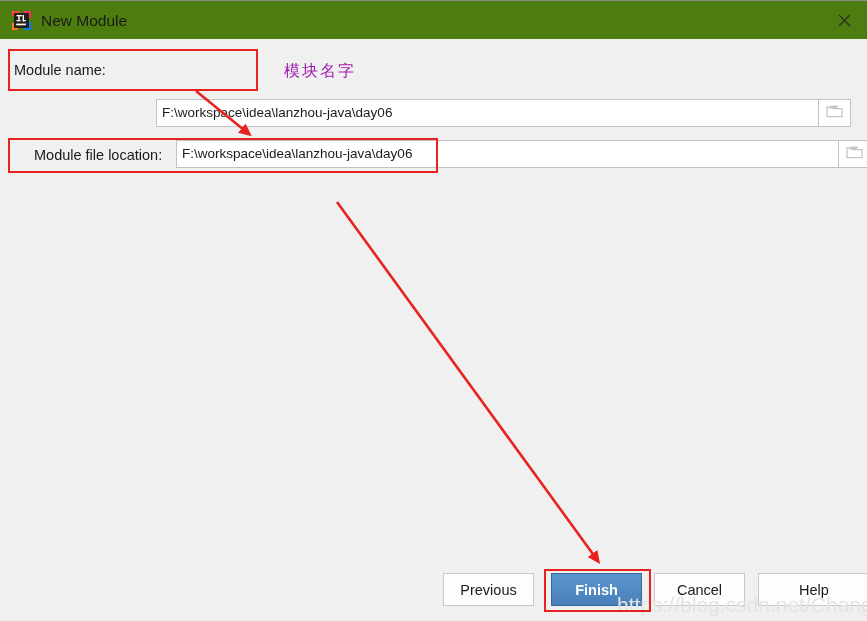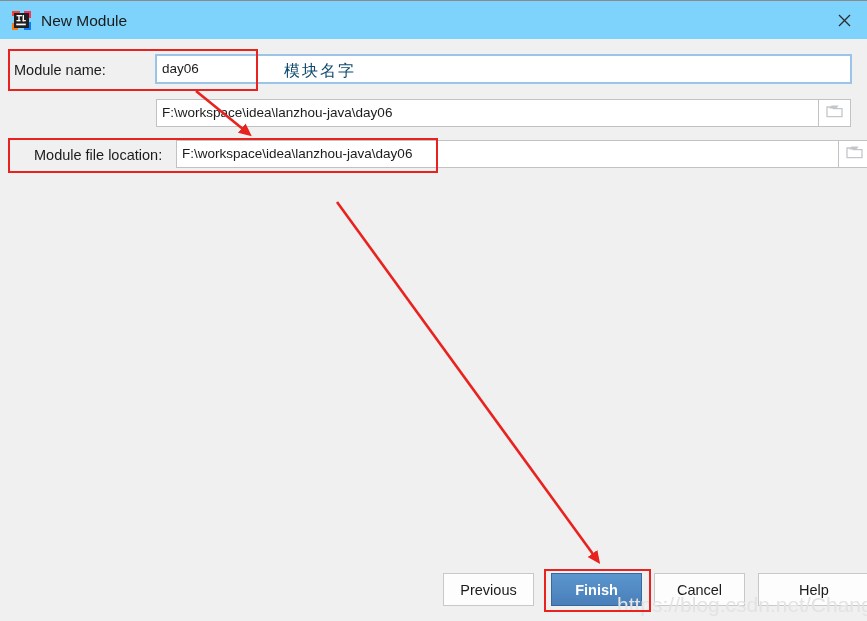--- a/index.html
+++ b/index.html
@@ -25,21 +25,21 @@
     border-top: 1px solid #8a8a8a;
     box-sizing: border-box;
   }
 
   
   #titlebar {
     position: absolute;
     left: 0; top: 0;
     width: 867px;
     height: 38px;
-    background: #7dd3fc;
+    background: #4d7c0f;
   }
   #app-icon {
     position: absolute;
     left: 11px; top: 9px;
     width: 21px; height: 21px;
   }
   #title-text {
     position: absolute;
     left: 41px; top: 9px;
     font-size: 15.5px;
@@ -161,21 +161,21 @@
     position: absolute;
     border: 2px solid #e8221f;
     box-sizing: border-box;
   }
   #anno-box-module-name { left: 8px;  top: 48px;  width: 250px; height: 42px; }
   #anno-box-module-file { left: 8px;  top: 137px; width: 430px; height: 35px; }
   #anno-box-finish      { left: 544px; top: 568px; width: 107px; height: 43px; }
 
   .anno-text {
     position: absolute;
-    color: #0c4a6e;
+    color: #a21caf;
     font-size: 16px;
     letter-spacing: 2px;
     white-space: nowrap;
   }
   #anno-text-name     { left: 284px; top: 60px; }
   #anno-text-location { left: 446px; top: 146px; }
 
   #anno-arrows {
     position: absolute;
     left: 0; top: 0;
@@ -218,21 +218,20 @@
     <div id="close-button">
       <svg width="13" height="13" viewBox="0 0 13 13">
         <line x1="1" y1="1" x2="12" y2="12" stroke="#2b2b2b" stroke-width="1.25"></line>
         <line x1="12" y1="1" x2="1" y2="12" stroke="#2b2b2b" stroke-width="1.25"></line>
       </svg>
     </div>
   </div>
 
   <div class="form-row" id="row-module-name">
     <div class="field-label">Module name:</div>
-    <div class="text-input focused" id="input-module-name" placeholder="">day06</div>
   </div>
 
   <div class="form-row" id="row-content-root">
     <div class="text-input" id="input-content-root" placeholder="">F:\workspace\idea\lanzhou-java\day06</div>
     <div class="browse-button" id="browse-content-root">
       <span>
         <svg width="17" height="14" viewBox="0 0 17 14">
           <path d="M1 3 L6 3 L7.4 4.6 L16 4.6 L16 12.6 L1 12.6 Z" fill="none" stroke="#c3c7cc" stroke-width="1.3"></path>
           <path d="M3.2 4.6 L5.6 1.6 L12.6 1.6 L10.4 4.6 Z" fill="#c3c7cc"></path>
         </svg>

